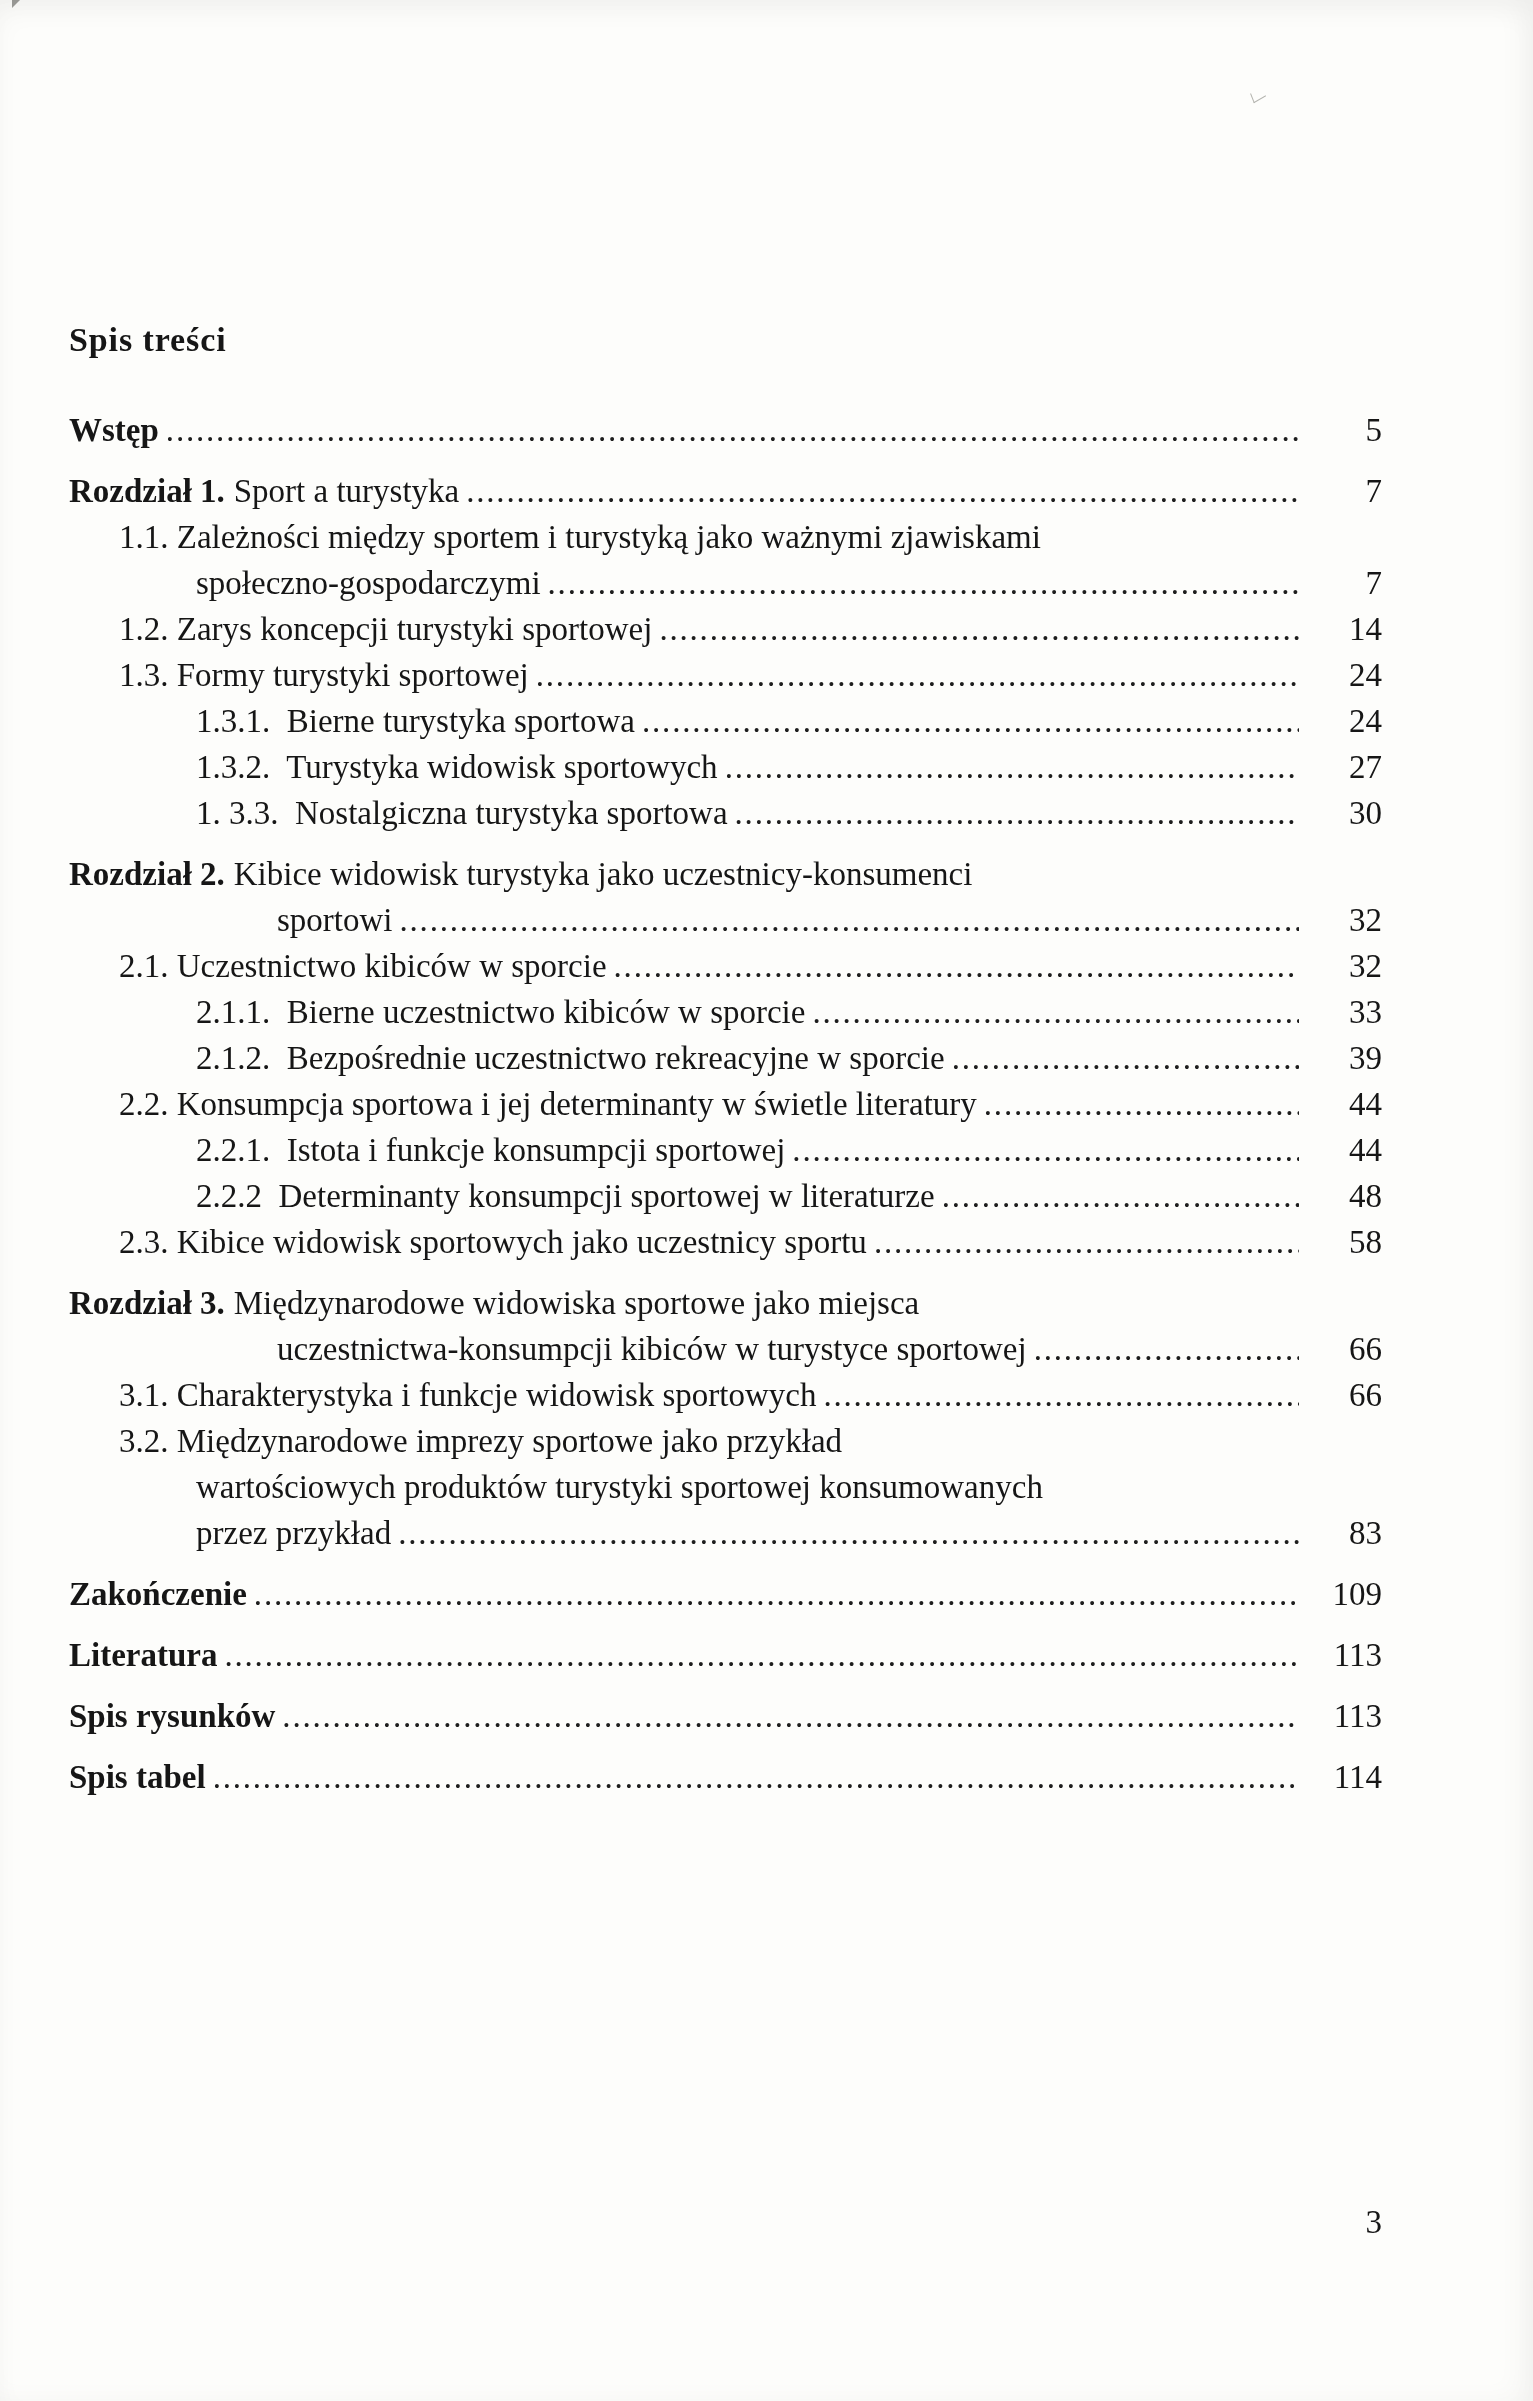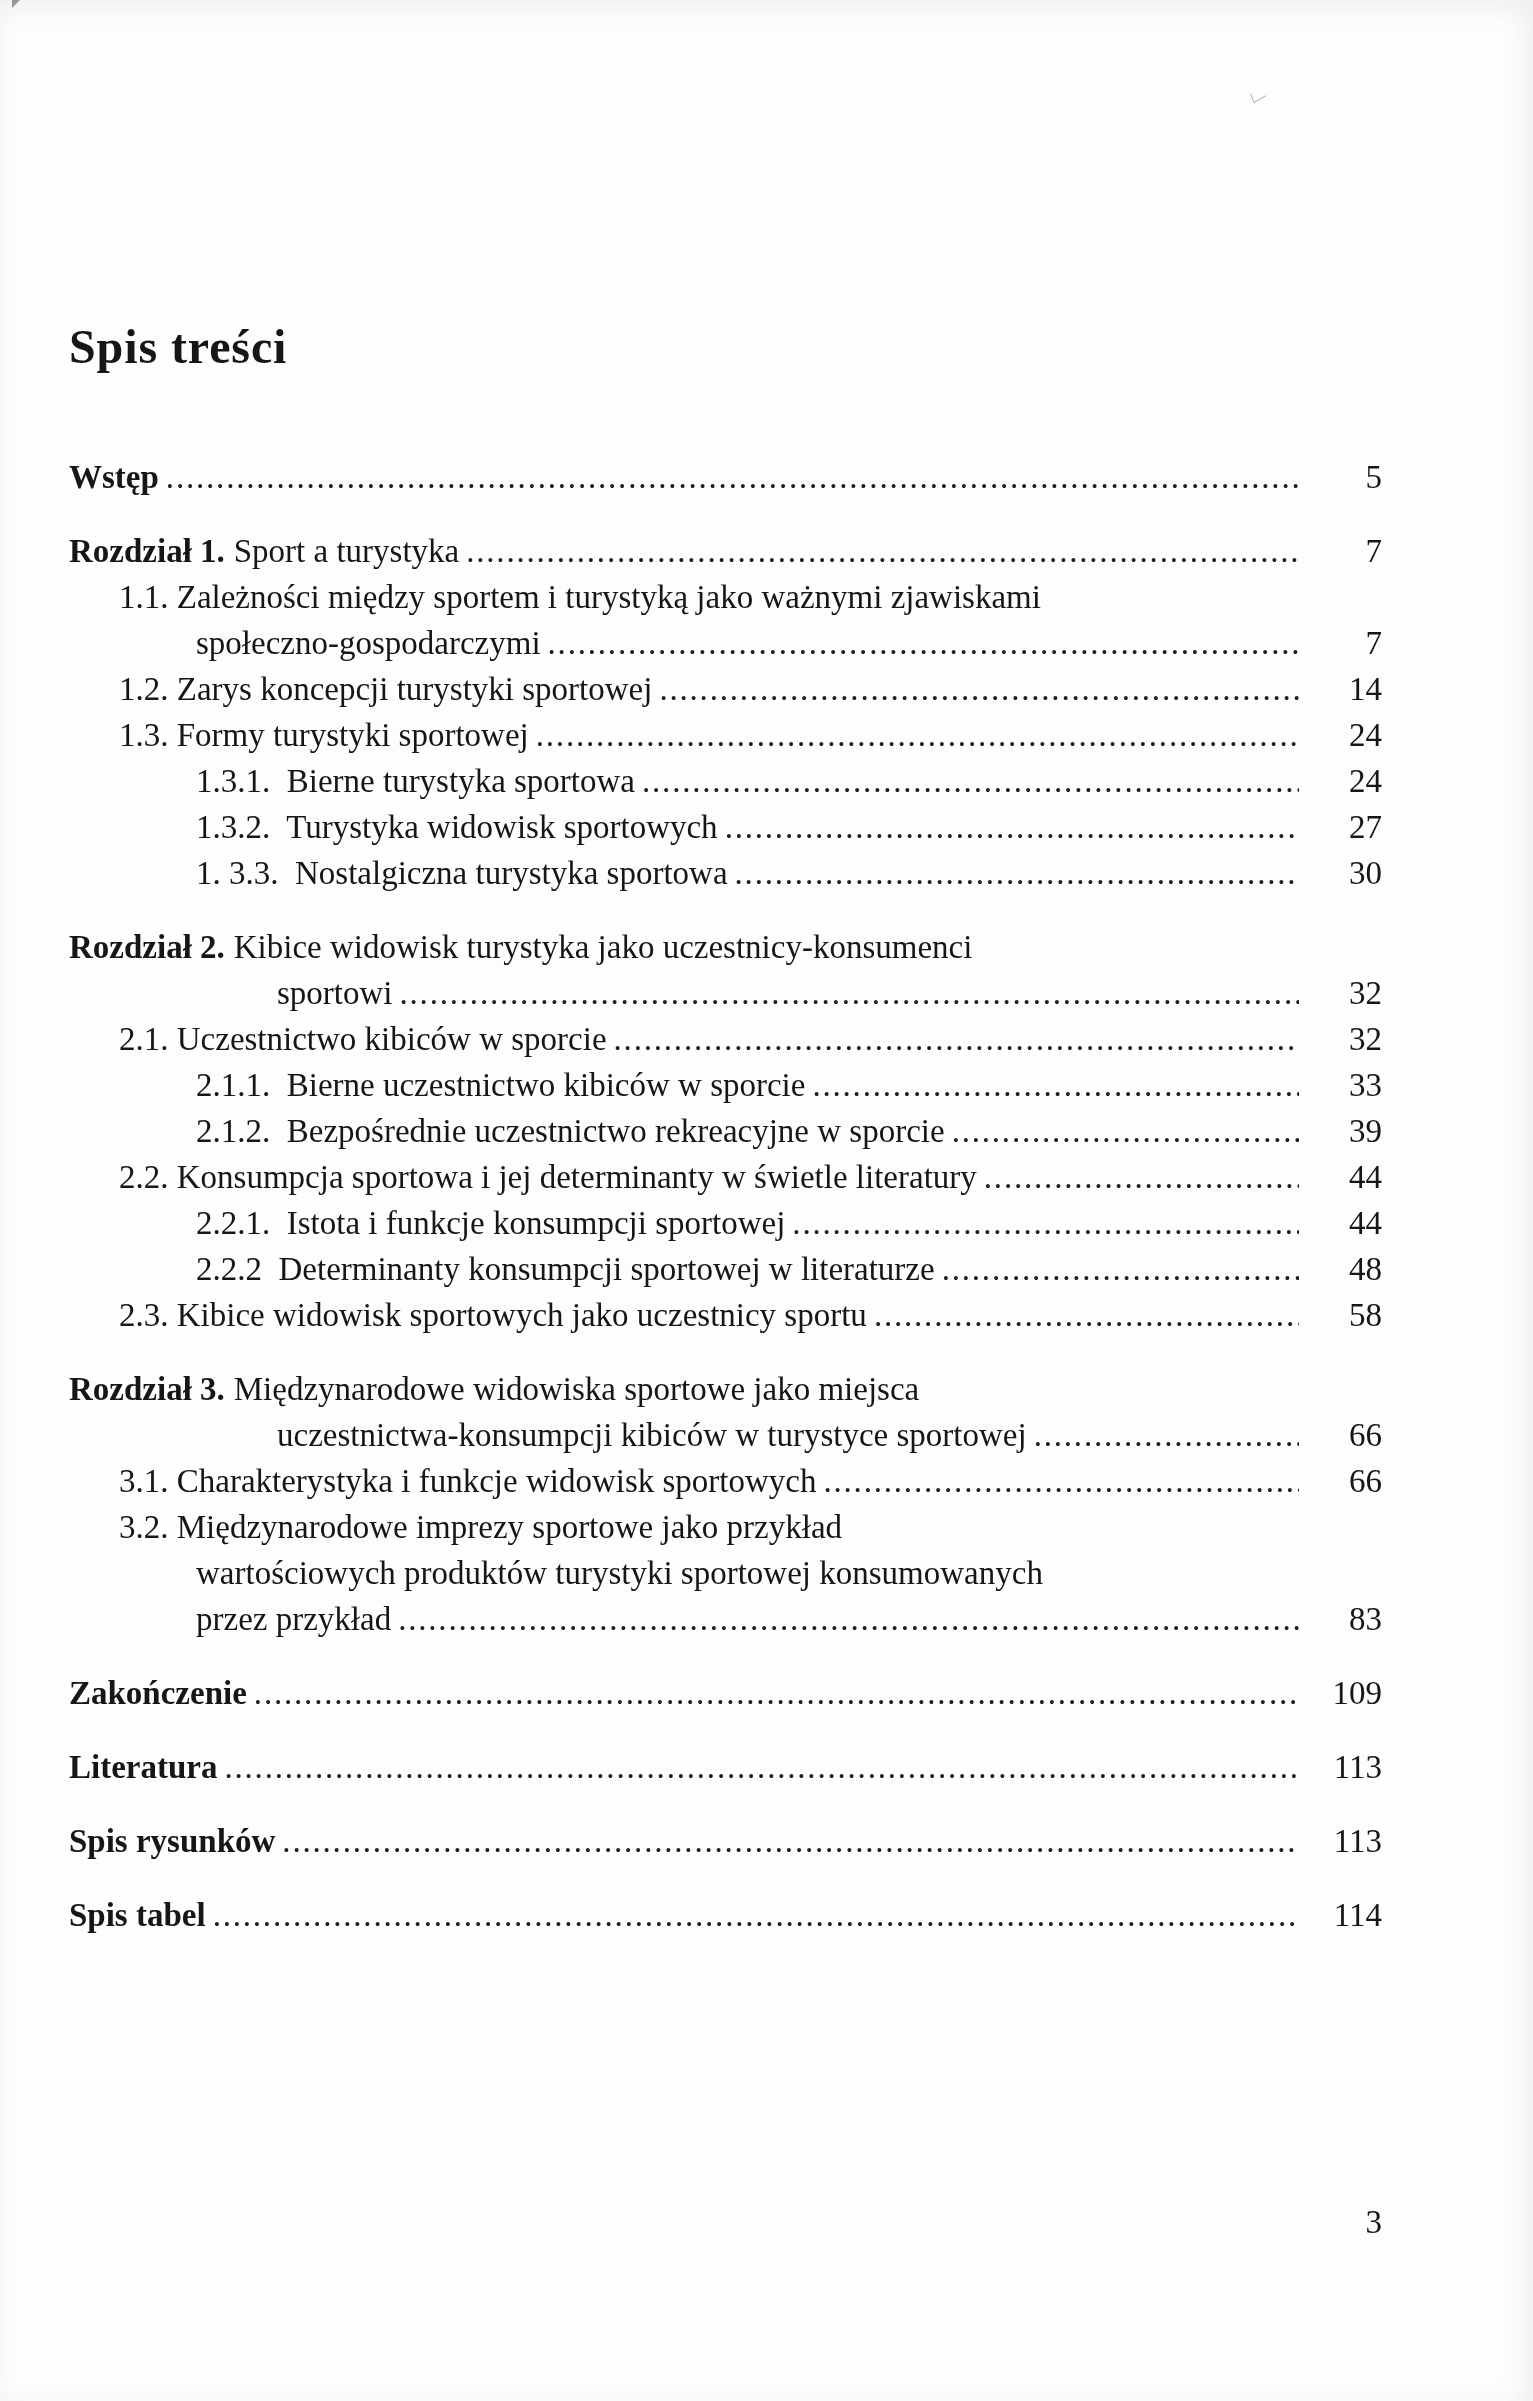--- a/index.html
+++ b/index.html
@@ -15,28 +15,28 @@
     height: 2401px;
     background: #fdfdfb;
     color: #161616;
     font-size: 33px;
     line-height: 46px;
     padding: 321px 151px 0 69px;
     box-shadow: inset -12.4px 0 26.6px rgba(0,0,0,0.035), inset 0 14px 23px rgba(0,0,0,0.03);
     overflow: hidden;
   }
   .title {
-    font-size: 48px;
+    font-size: 34px;
     line-height: 1.1;
     font-weight: bold;
     letter-spacing: 0.9px;
-    margin-bottom: 80px;
+    margin-bottom: 49px;
   }
   .entry { }
-  .entry.gap { margin-top: 28px; }
+  .entry.gap { margin-top: 15px; }
   .line {
     display: flex;
     align-items: flex-start;
   }
   .b { font-weight: bold; white-space: pre; }
   .t { white-space: pre; }
   .b + .t { margin-left: 8.9px; }
   .ind-0 { padding-left: 0; }
   .ind-1 { padding-left: 50px; }
   .ind-2 { padding-left: 127px; }

